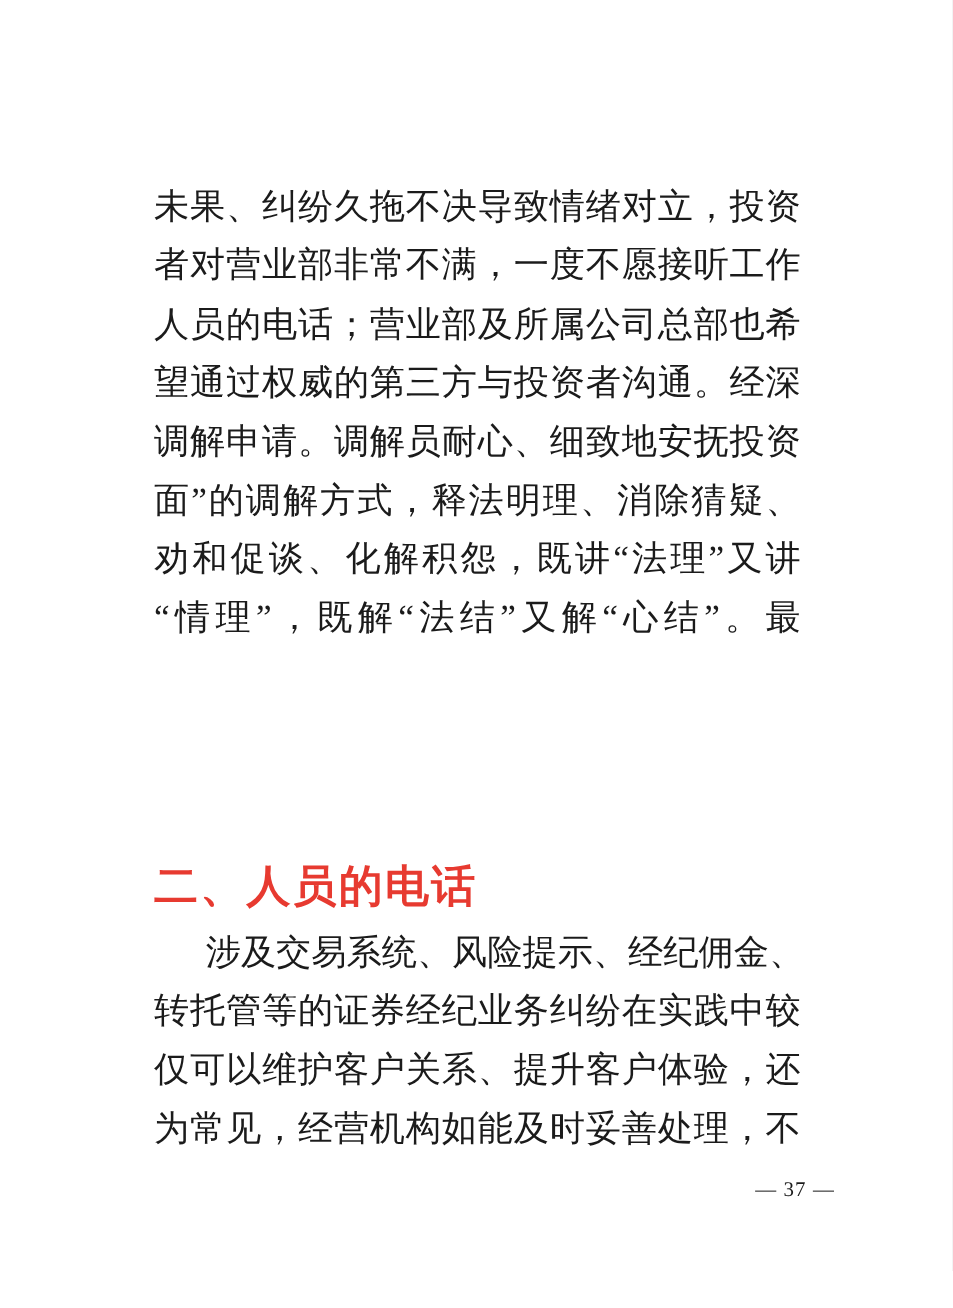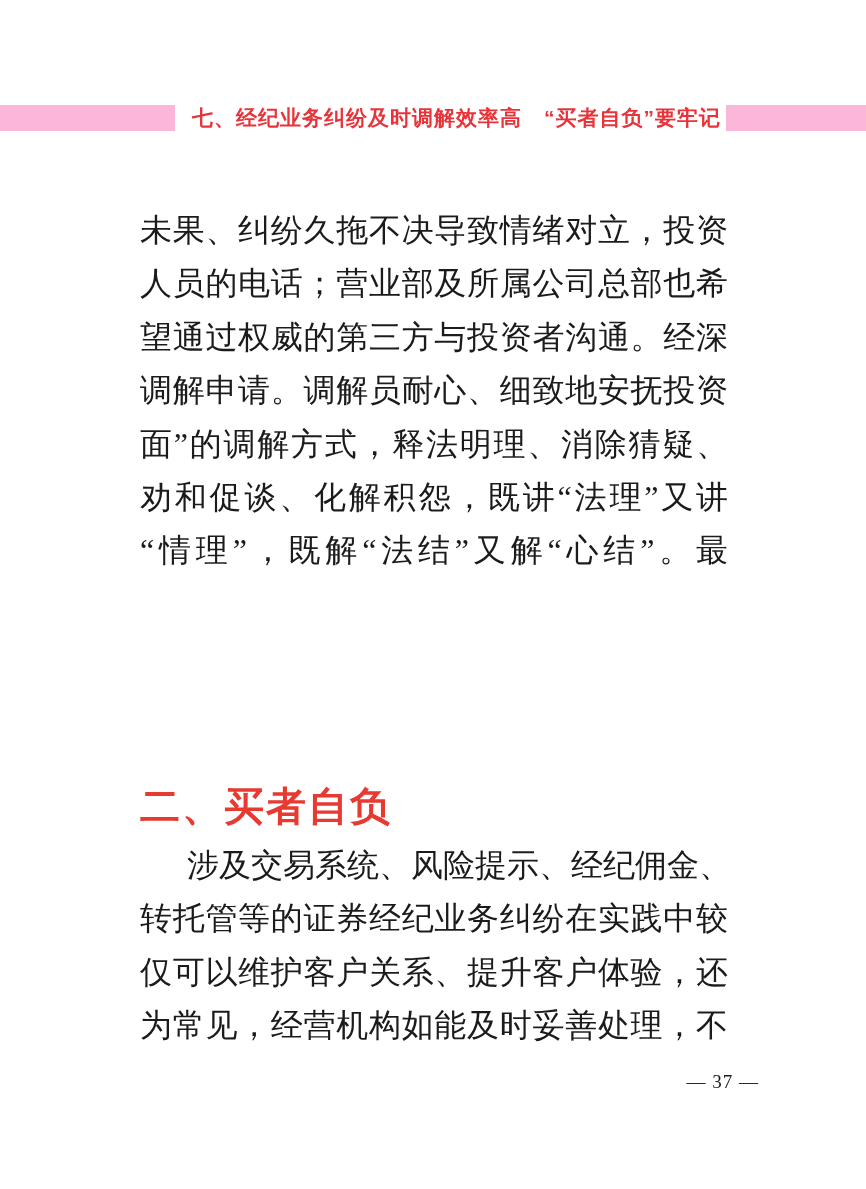--- a/index.html
+++ b/index.html
@@ -41,21 +41,21 @@
     white-space: nowrap;
     color: var(--red-header, #e8333a);
   }
 
   
   .para {
     position: absolute;
     left: 140px;
     width: 588px;
   }
-  .para-case { top: 161px; margin-top: 43px; }
+  .para-case { top: 161px; }
   .para-analysis { top: 839px; }
   .tline {
     height: 53.4px;
     line-height: 53.4px;
     font-size: 32px;
     text-align: justify;
     text-align-last: justify;
     white-space: nowrap;
   }
   .tline.nofill { text-align-last: left; }
@@ -83,37 +83,33 @@
     line-height: 32px;
     letter-spacing: 1px;
     color: #1b1b1b;
   }
 </style>
 </head>
 <body>
 
 <div class="page">
 
-  <div class="header">
-    <div class="header-bar left"></div>
-    <div class="header-title">七、经纪业务纠纷及时调解效率高　“买者自负”要牢记</div>
-    <div class="header-bar right"></div>
-  </div>
 
   <div class="para para-case">
       <div class="tline">未果、纠纷久拖不决导致情绪对立，投资</div>
+      <div class="tline">者对营业部非常不满，一度不愿接听工作</div>
       <div class="tline">人员的电话；营业部及所属公司总部也希</div>
       <div class="tline">望通过权威的第三方与投资者沟通。经深</div>
       <div class="tline">调解申请。调解员耐心、细致地安抚投资</div>
       <div class="tline">面”的调解方式，释法明理、消除猜疑、</div>
       <div class="tline">劝和促谈、化解积怨，既讲“法理”又讲</div>
       <div class="tline">“情理”，既解“法结”又解“心结”。最</div>
     </div>
 
-  <div class="section-heading">二、买者自负</div>
+  <div class="section-heading">二、人员的电话</div>
 
   <div class="para para-analysis">
       <div class="tline indent">涉及交易系统、风险提示、经纪佣金、</div>
       <div class="tline">转托管等的证券经纪业务纠纷在实践中较</div>
       <div class="tline">仅可以维护客户关系、提升客户体验，还</div>
       <div class="tline">为常见，经营机构如能及时妥善处理，不</div>
     </div>
 
   <div class="page-number">— 37 —</div>
 

